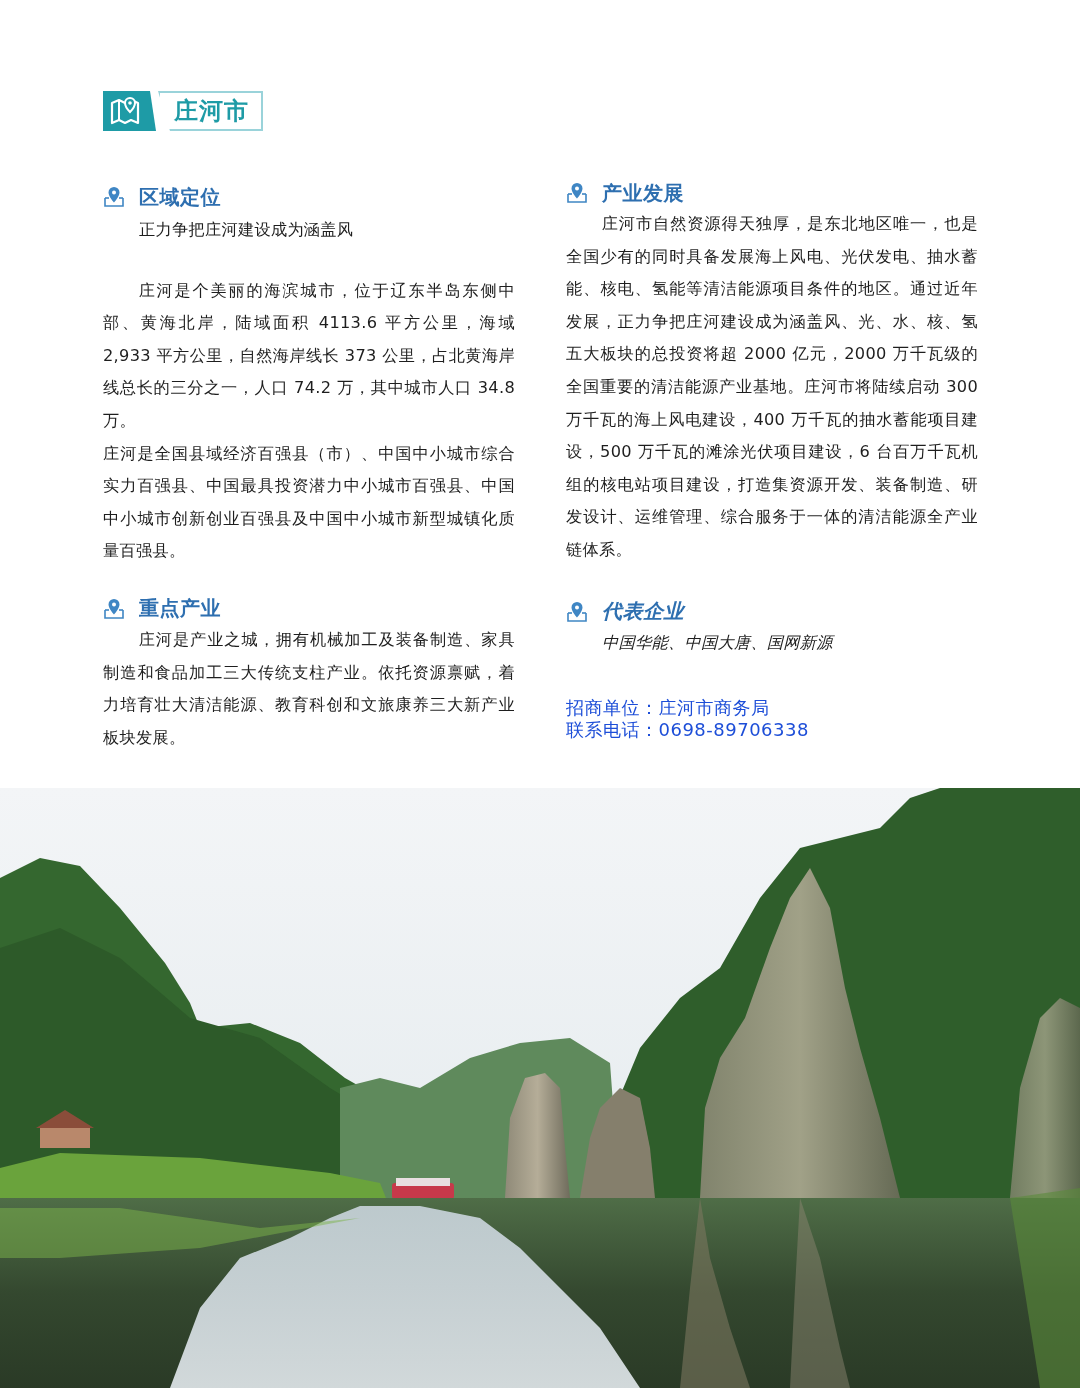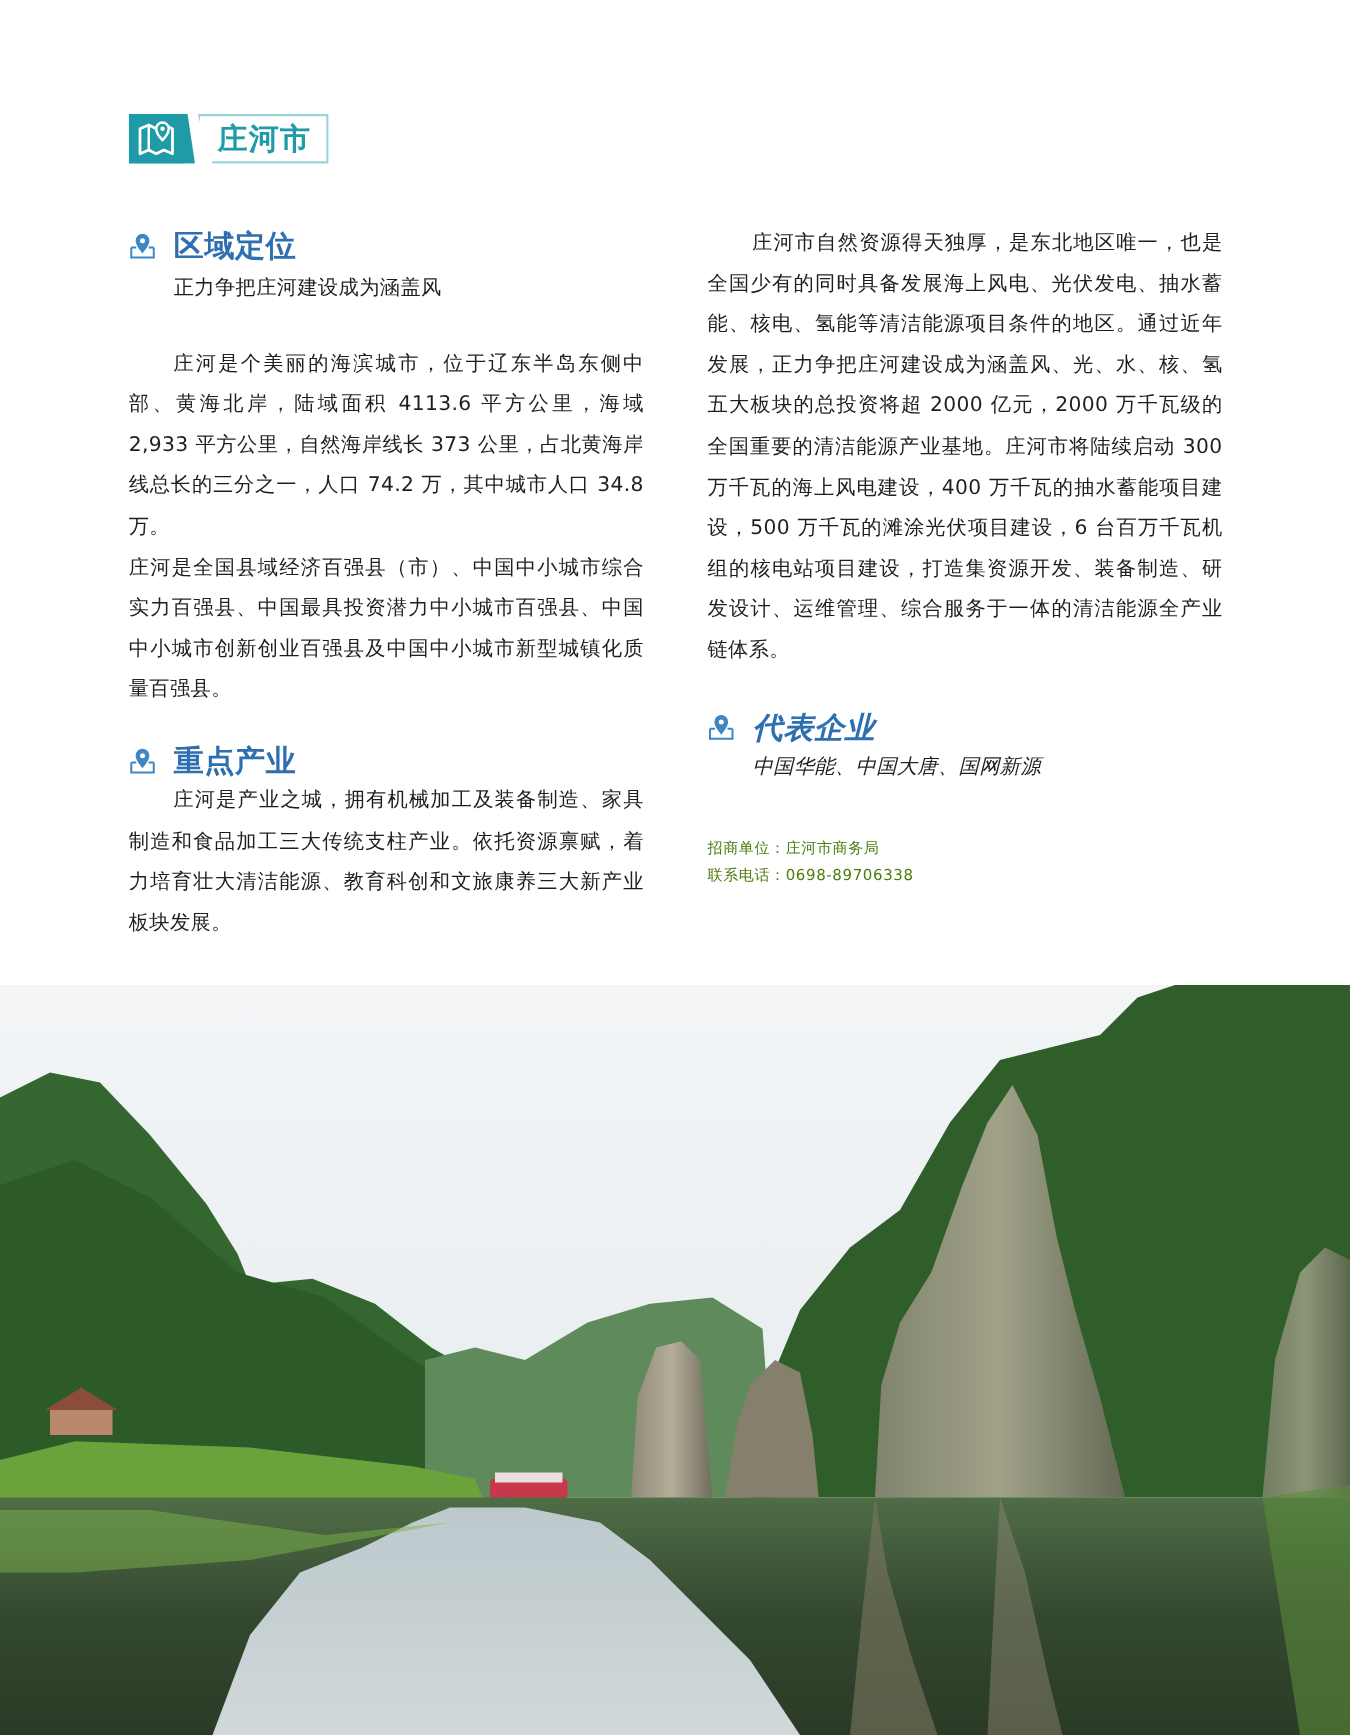--- a/index.html
+++ b/index.html
@@ -32,29 +32,29 @@
     .title-badge .label-box span {
       font-size: 24px; font-weight: bold; color: #1e9ba6; letter-spacing: 1px;
     }
     .col { position: absolute; width: 412px; }
     .col.left { left: 103px; top: 182px; }
     .col.right { left: 566px; top: 178px; }
     .section { margin-bottom: 0; }
     .sec-head { display: flex; align-items: center; height: 30px; }
     .sec-head .pin { width: 22px; height: 22px; margin-right: 14px; display: inline-block; }
     .sec-head .h {
-      font-size: 24px; font-weight: bold; color: #2e6fb0; letter-spacing: 0.5px;
+      font-size: 20px; font-weight: bold; color: #2e6fb0; letter-spacing: 0.5px;
     }
     .body-text {
       font-size: 16.2px; line-height: 32.6px; text-align: justify;
       color: #1e1e1e; letter-spacing: 0.3px;
     }
     .body-text.indent { text-indent: 2.2em; }
     .body-text.single { padding-left: 36px; }
-    .contact { font-size: 12px; line-height: 22px; color: #4d7c0f; letter-spacing: 0.5px; }
+    .contact { font-size: 18px; line-height: 22px; color: #1d4ed8; letter-spacing: 0.5px; }
     .photo {
       position: absolute; left: 0; top: 788px; width: 1080px; height: 600px;
       overflow: hidden; background: #eef1f3;
     }
   </style>
 </head>
 <body>
 
 <div class="title-badge">
   <div class="icon-box">
@@ -101,20 +101,30 @@
         <circle cx="11" cy="6.5" r="2" fill="#fff"></circle>
       </svg>
       <span class="h">重点产业</span>
     </div>
     <div class="body-text indent">庄河是产业之城，拥有机械加工及装备制造、家具制造和食品加工三大传统支柱产业。依托资源禀赋，着力培育壮大清洁能源、教育科创和文旅康养三大新产业板块发展。</div>
   </div>
 </div>
 
 <div class="col right">
   <div class="section">
+    <div class="sec-head">
+      <svg class="pin" viewBox="0 0 22 22">
+        <path d="M2 12 L2 20 L20 20 L20 12" fill="none" stroke="#3f86c4" stroke-width="1.6"></path>
+        <path d="M2 12 L6 12" stroke="#3f86c4" stroke-width="1.6"></path>
+        <path d="M16 12 L20 12" stroke="#3f86c4" stroke-width="1.6"></path>
+        <path d="M11 1 a5.5 5.5 0 0 1 5.5 5.5 c0 4 -5.5 10 -5.5 10 c0 0 -5.5 -6 -5.5 -10 a5.5 5.5 0 0 1 5.5 -5.5 z" fill="#3f86c4"></path>
+        <circle cx="11" cy="6.5" r="2" fill="#fff"></circle>
+      </svg>
+      <span class="h">产业发展</span>
+    </div>
     <div class="body-text indent">庄河市自然资源得天独厚，是东北地区唯一，也是全国少有的同时具备发展海上风电、光伏发电、抽水蓄能、核电、氢能等清洁能源项目条件的地区。通过近年发展，正力争把庄河建设成为涵盖风、光、水、核、氢五大板块的总投资将超 2000 亿元，2000 万千瓦级的全国重要的清洁能源产业基地。庄河市将陆续启动 300 万千瓦的海上风电建设，400 万千瓦的抽水蓄能项目建设，500 万千瓦的滩涂光伏项目建设，6 台百万千瓦机组的核电站项目建设，打造集资源开发、装备制造、研发设计、运维管理、综合服务于一体的清洁能源全产业链体系。</div>
   </div>
 
   <div class="section" style="margin-top:30px;font-style:italic;">
     <div class="sec-head">
       <svg class="pin" viewBox="0 0 22 22">
         <path d="M2 12 L2 20 L20 20 L20 12" fill="none" stroke="#3f86c4" stroke-width="1.6"></path>
         <path d="M2 12 L6 12" stroke="#3f86c4" stroke-width="1.6"></path>
         <path d="M16 12 L20 12" stroke="#3f86c4" stroke-width="1.6"></path>
         <path d="M11 1 a5.5 5.5 0 0 1 5.5 5.5 c0 4 -5.5 10 -5.5 10 c0 0 -5.5 -6 -5.5 -10 a5.5 5.5 0 0 1 5.5 -5.5 z" fill="#3f86c4"></path>

